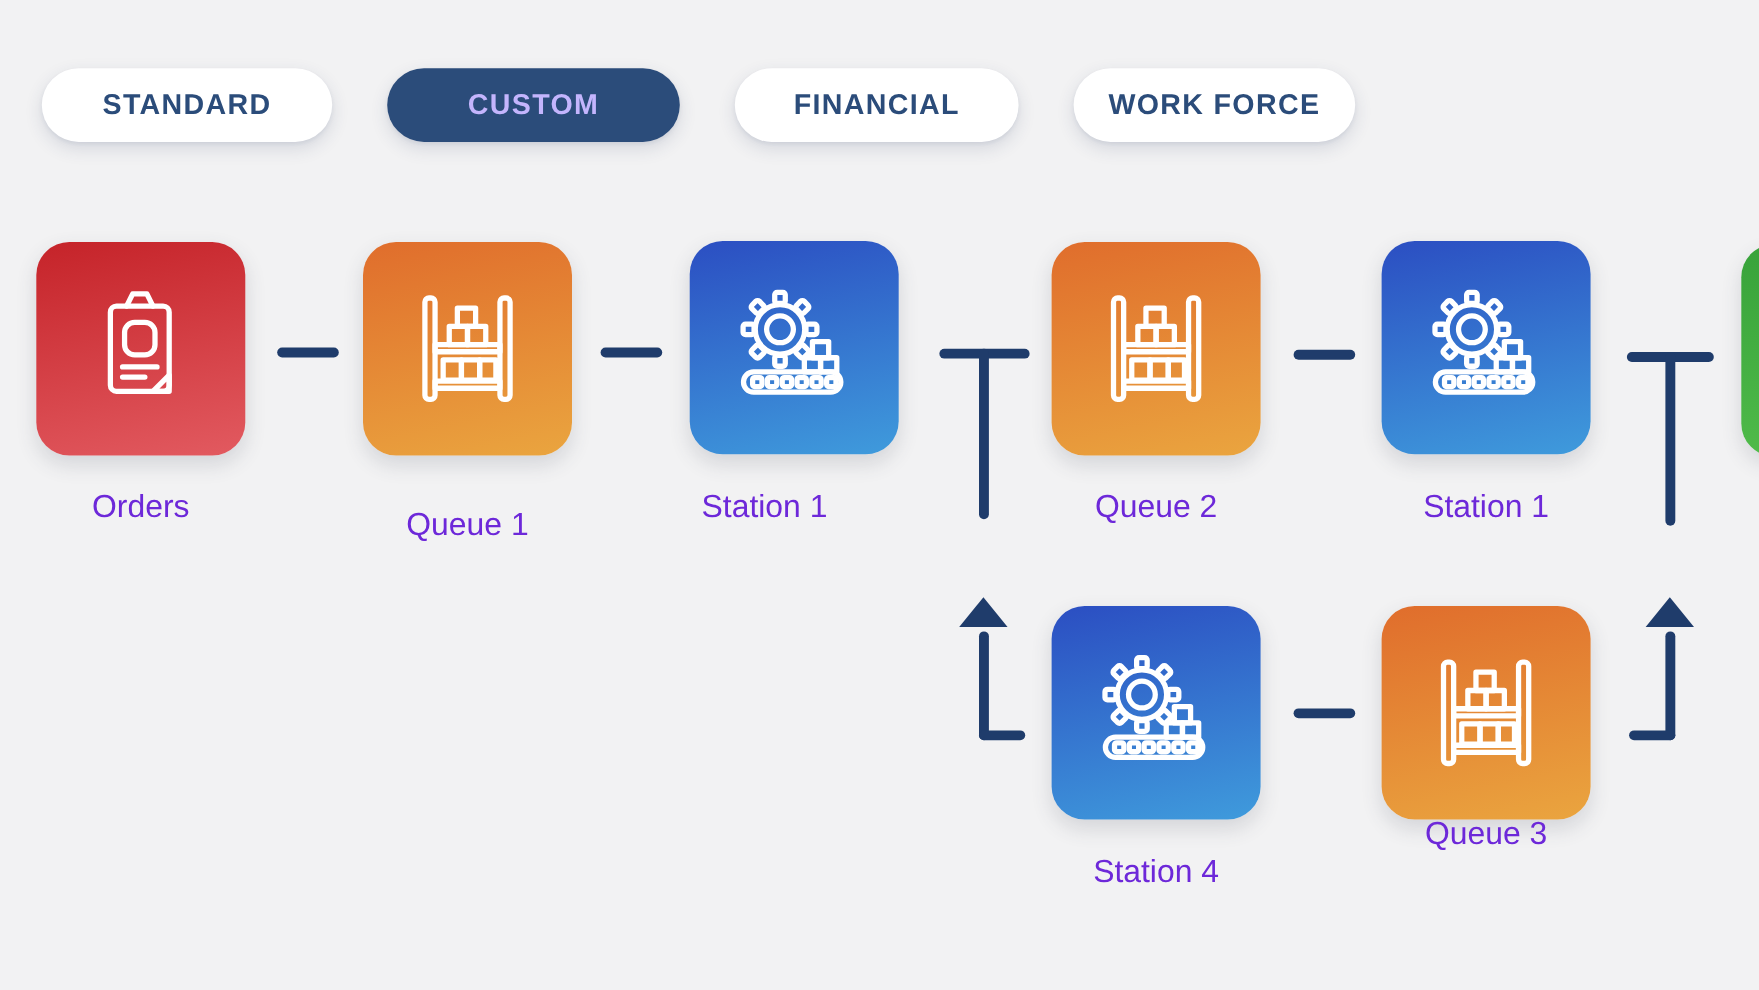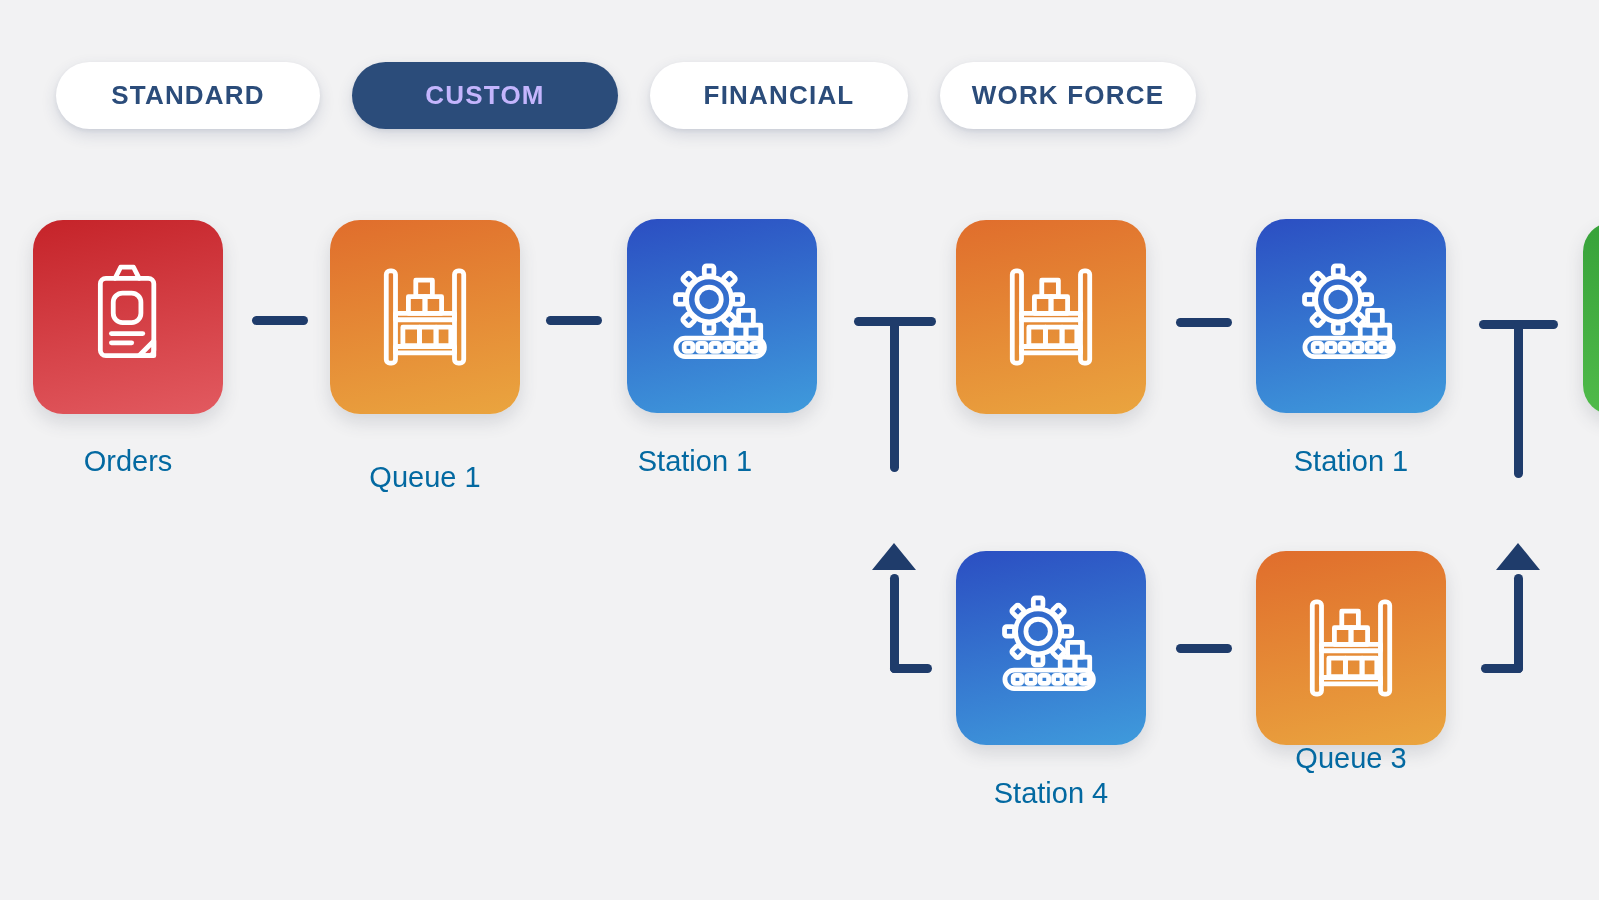--- a/index.html
+++ b/index.html
@@ -1,20 +1,20 @@
 <!DOCTYPE html>
 <html><head>
 <meta charset="utf-8">
 <style>
   html,body{margin:0;padding:0;}
   body{font-family:"Liberation Sans", sans-serif; background:#f2f2f3;}
   .stage{position:relative;width:1599px;height:900px;overflow:hidden;background:#f2f2f3;}
 
   
-  .tabs{position:absolute;left:56px;top:62px;display:flex;gap:32px;}
+  .tabs{position:absolute;left:38px;top:62px;display:flex;gap:50px;}
   .pill{
     height:67px;border:none;border-radius:34px;background:#ffffff;color:#2b4c7a;
     font-family:"Liberation Sans", sans-serif;font-size:26px;font-weight:700;letter-spacing:1.2px;
     box-shadow:0 6px 16px rgba(40,60,100,.14), 0 2px 4px rgba(40,60,100,.08);
     cursor:pointer;padding:0 10px;
   }
   .pill.active{background:#2b4c7a;color:#c4b5fd;}
   .pill:nth-child(1){width:264px;}
   .pill:nth-child(2){width:266px;}
   .pill:nth-child(3){width:258px;}
@@ -28,21 +28,21 @@
     box-shadow:0 8px 18px rgba(60,70,90,.16);cursor:pointer;
   }
   .node.red   {background:linear-gradient(168deg,#c52329 0%,#e25a60 100%);}
   .node.orange{background:linear-gradient(168deg,#e06d2c 0%,#eaa53f 100%);}
   .node.blue  {background:linear-gradient(168deg,#2b4ec2 0%,#3f9bdc 100%);}
   .node.green {background:linear-gradient(168deg,#37a23a 0%,#52bd4b 100%);}
   .node .icon{width:118px;height:118px;}
 
   .nlabel{
     position:absolute;width:190px;text-align:center;
-    font-size:29px;font-weight:500;color:#0369a1;
+    font-size:29px;font-weight:500;color:#6d28d9;
   }
 
   
   .cline{position:absolute;background:#1f3c6b;border-radius:5px;}
   .ahead{position:absolute;width:0;height:0;
     border-left:22px solid transparent;border-right:22px solid transparent;
     border-bottom:27px solid #1f3c6b;}
 </style>
 </head>
 <body>
@@ -128,20 +128,21 @@
         <use href="#icon-machine"></use>
       </svg>
   </div>
   <div class="nlabel" style="left:600px;top:445px">Station 1</div>
 
   <div class="node orange" style="left:956px;top:220px">
     <svg class="icon">
         <use href="#icon-rack"></use>
       </svg>
   </div>
+  <div class="nlabel" style="left:956px;top:445px">Queue 2</div>
 
   <div class="node blue" style="left:1256px;top:219px">
     <svg class="icon">
         <use href="#icon-machine"></use>
       </svg>
   </div>
   <div class="nlabel" style="left:1256px;top:445px">Station 1</div>
 
   <div class="node green" style="left:1583px;top:222px;width:110px;height:193px"></div>
 

